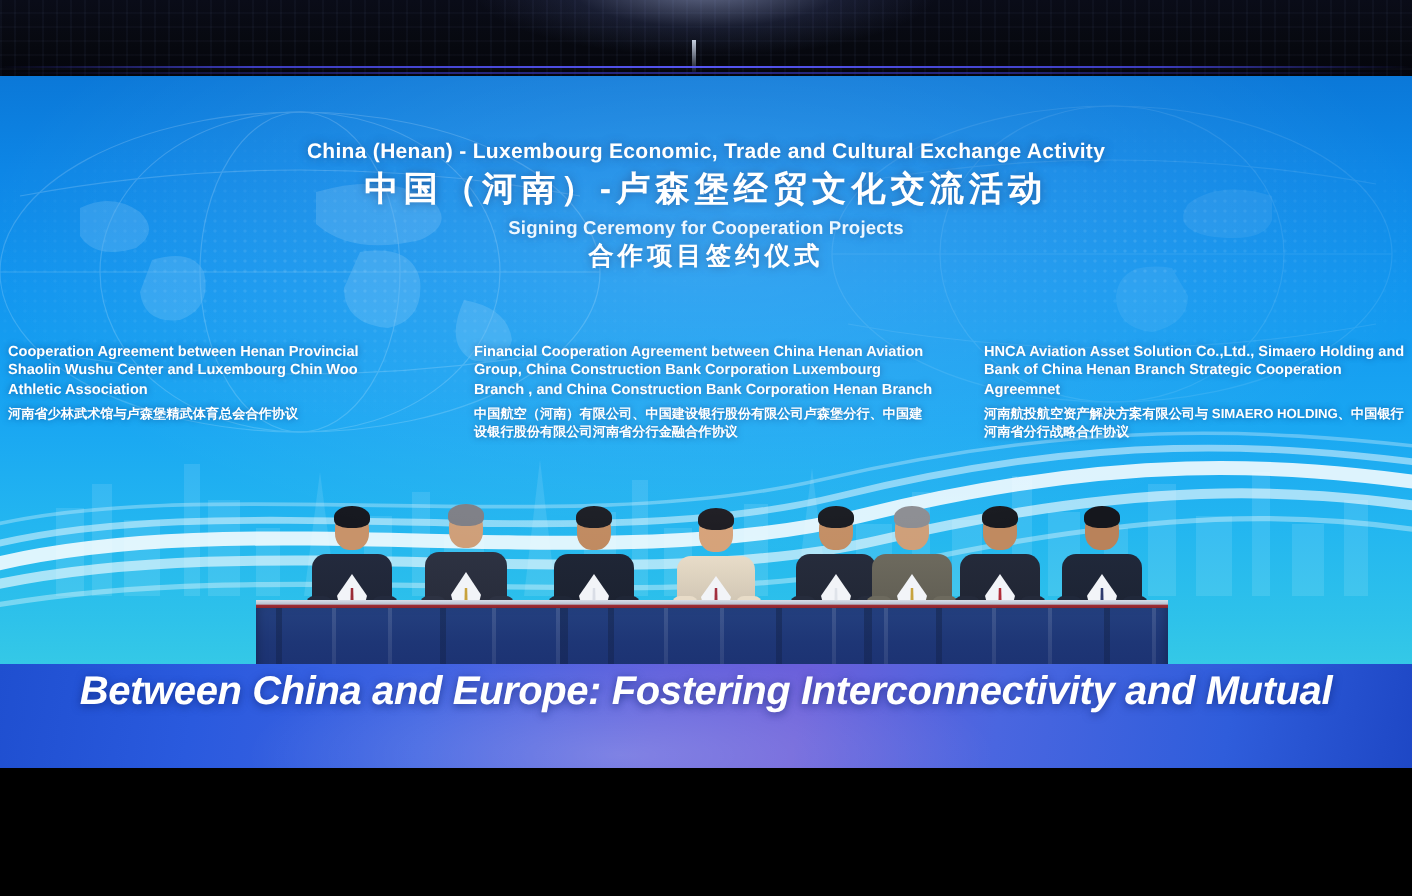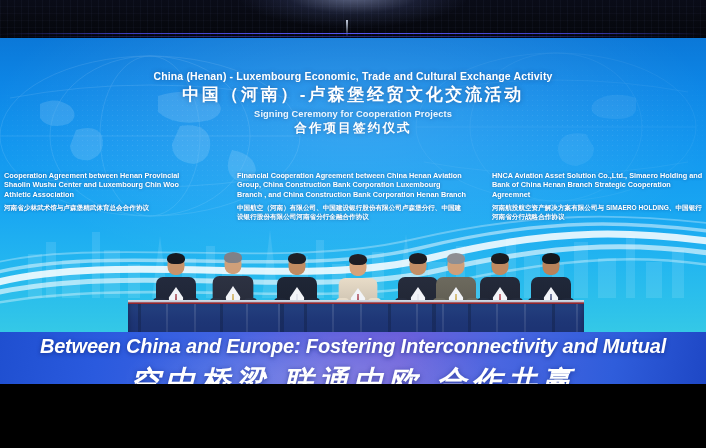--- a/index.html
+++ b/index.html
@@ -314,18 +314,17 @@
           <div class="fold" style="left: 448px;"></div>
           <div class="fold dark" style="left: 152px; width: 4px;"></div>
           <div class="fold dark" style="left: 304px; width: 4px;"></div>
         </div>
 
     </div>
   </div>
 
   <div class="banner">
     <div class="banner-en">Between China and Europe: Fostering Interconnectivity and Mutual</div>
-    <div class="banner-cn">空中桥梁 联通中欧 合作共赢</div>
   </div>
 
   <div class="floor-edge"></div>
   <div class="floor"></div>
 </div>
 
 </body></html>

